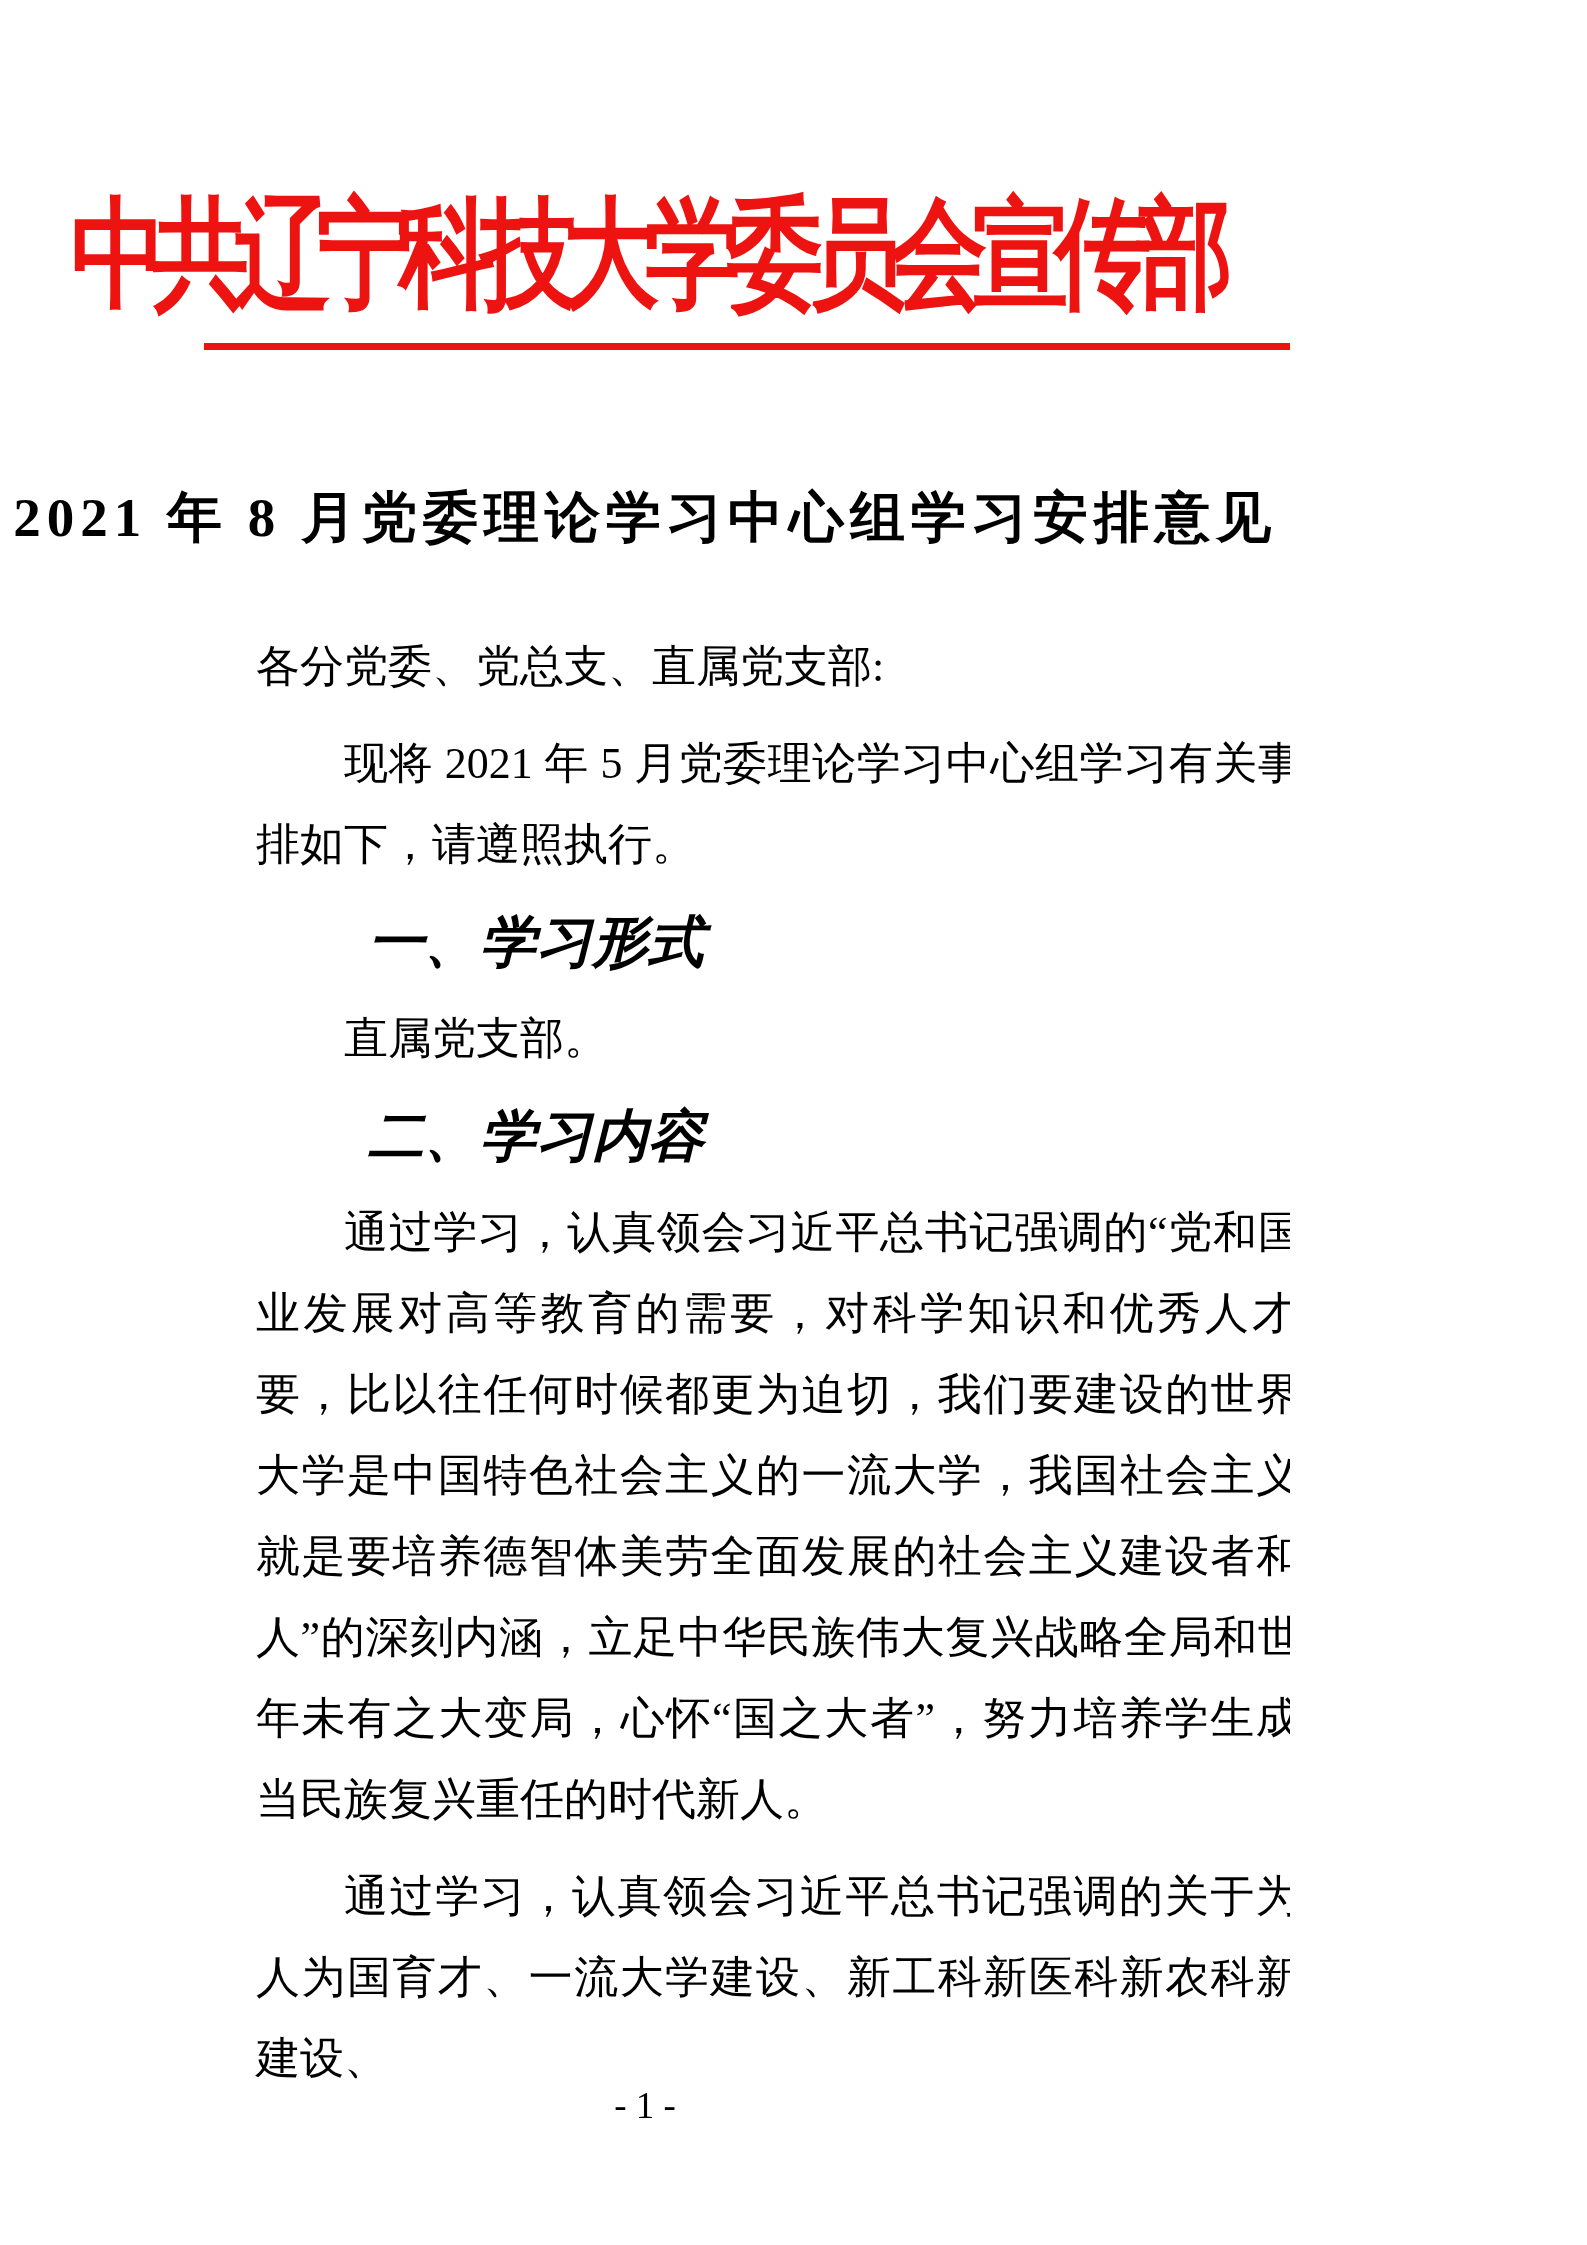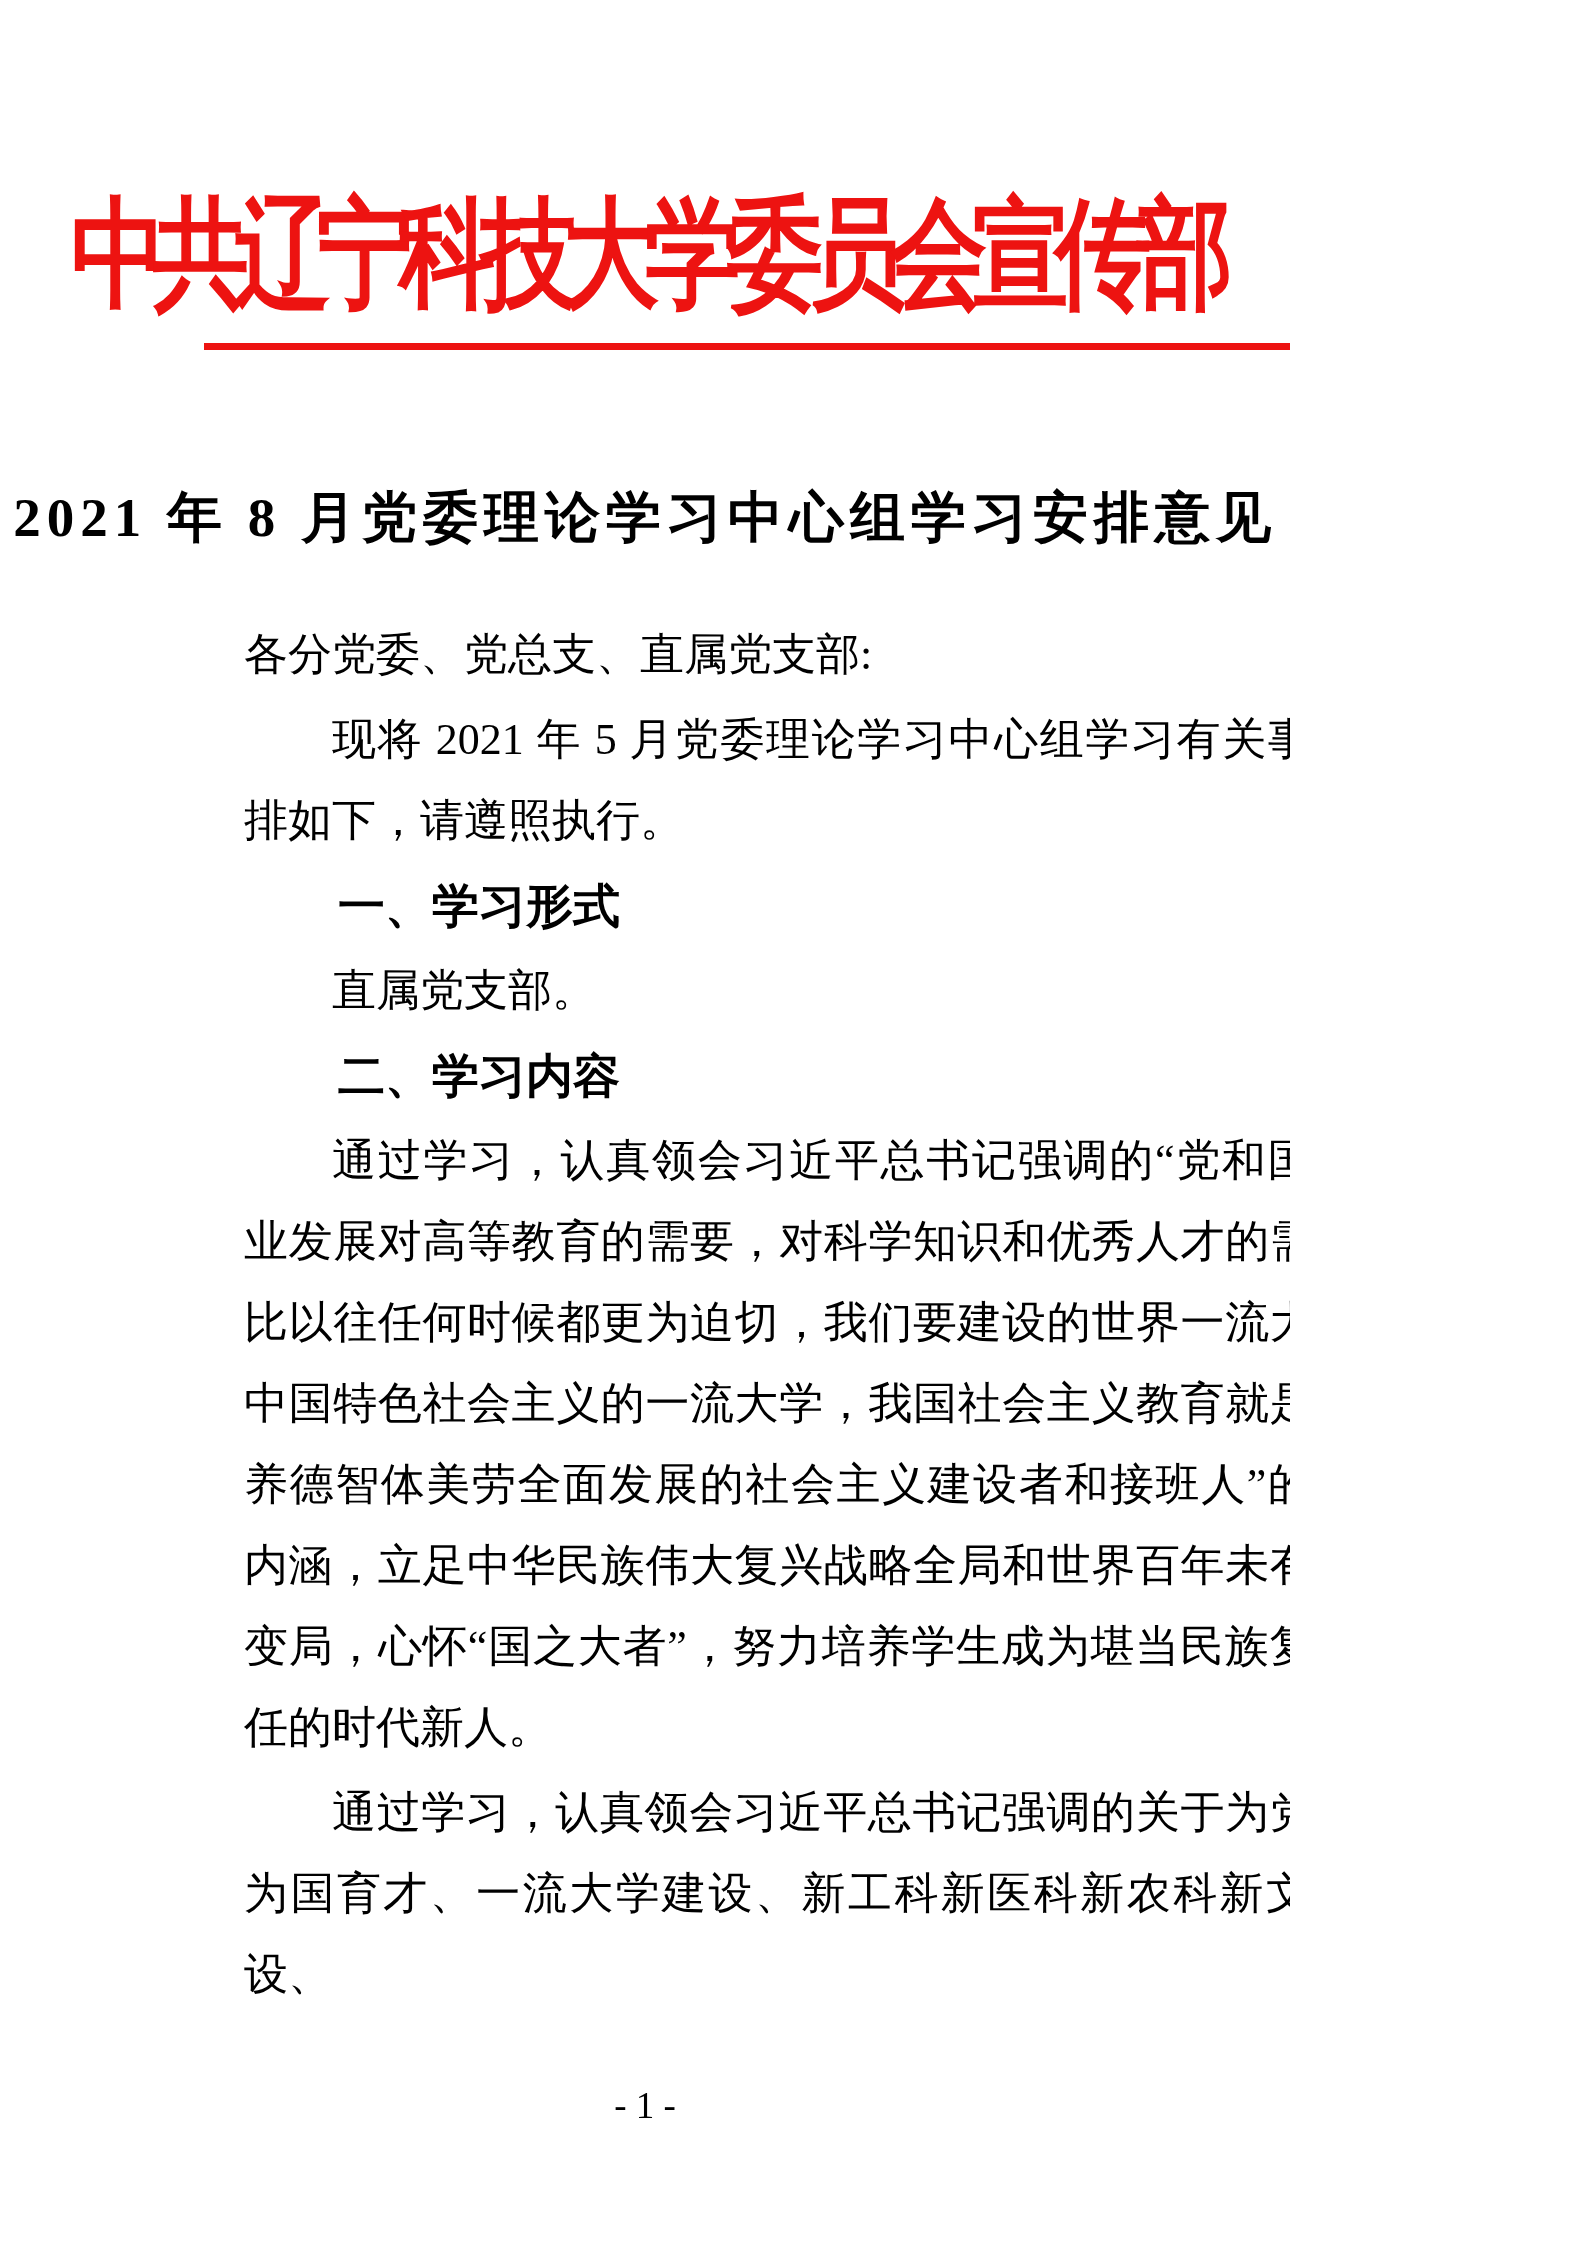--- a/index.html
+++ b/index.html
@@ -62,34 +62,35 @@
     position: absolute;
     left: 240px;
     top: 610px;
     width: 1167px;
     font-size: 44px;
     line-height: 81px;
     text-align: justify;
     text-justify: inter-character;
   }
   .content p {
-    margin: 4px;
+    margin: 16px;
     padding: 0;
   }
   .salutation {
     text-indent: 0;
   }
   .paragraph {
     text-indent: 2em;
   }
   .heading {
     text-indent: 2em;
     font-family: "Liberation Sans", sans-serif;
     font-weight: bold;
-    font-size: 47px;
+    font-size: 56px;
+    font-style: italic;
   }
   .subheading {
     text-indent: 2em;
     font-weight: bold;
     font-size: 46px;
   }
   
   .page-number {
     position: absolute;
     top: 2086px;

